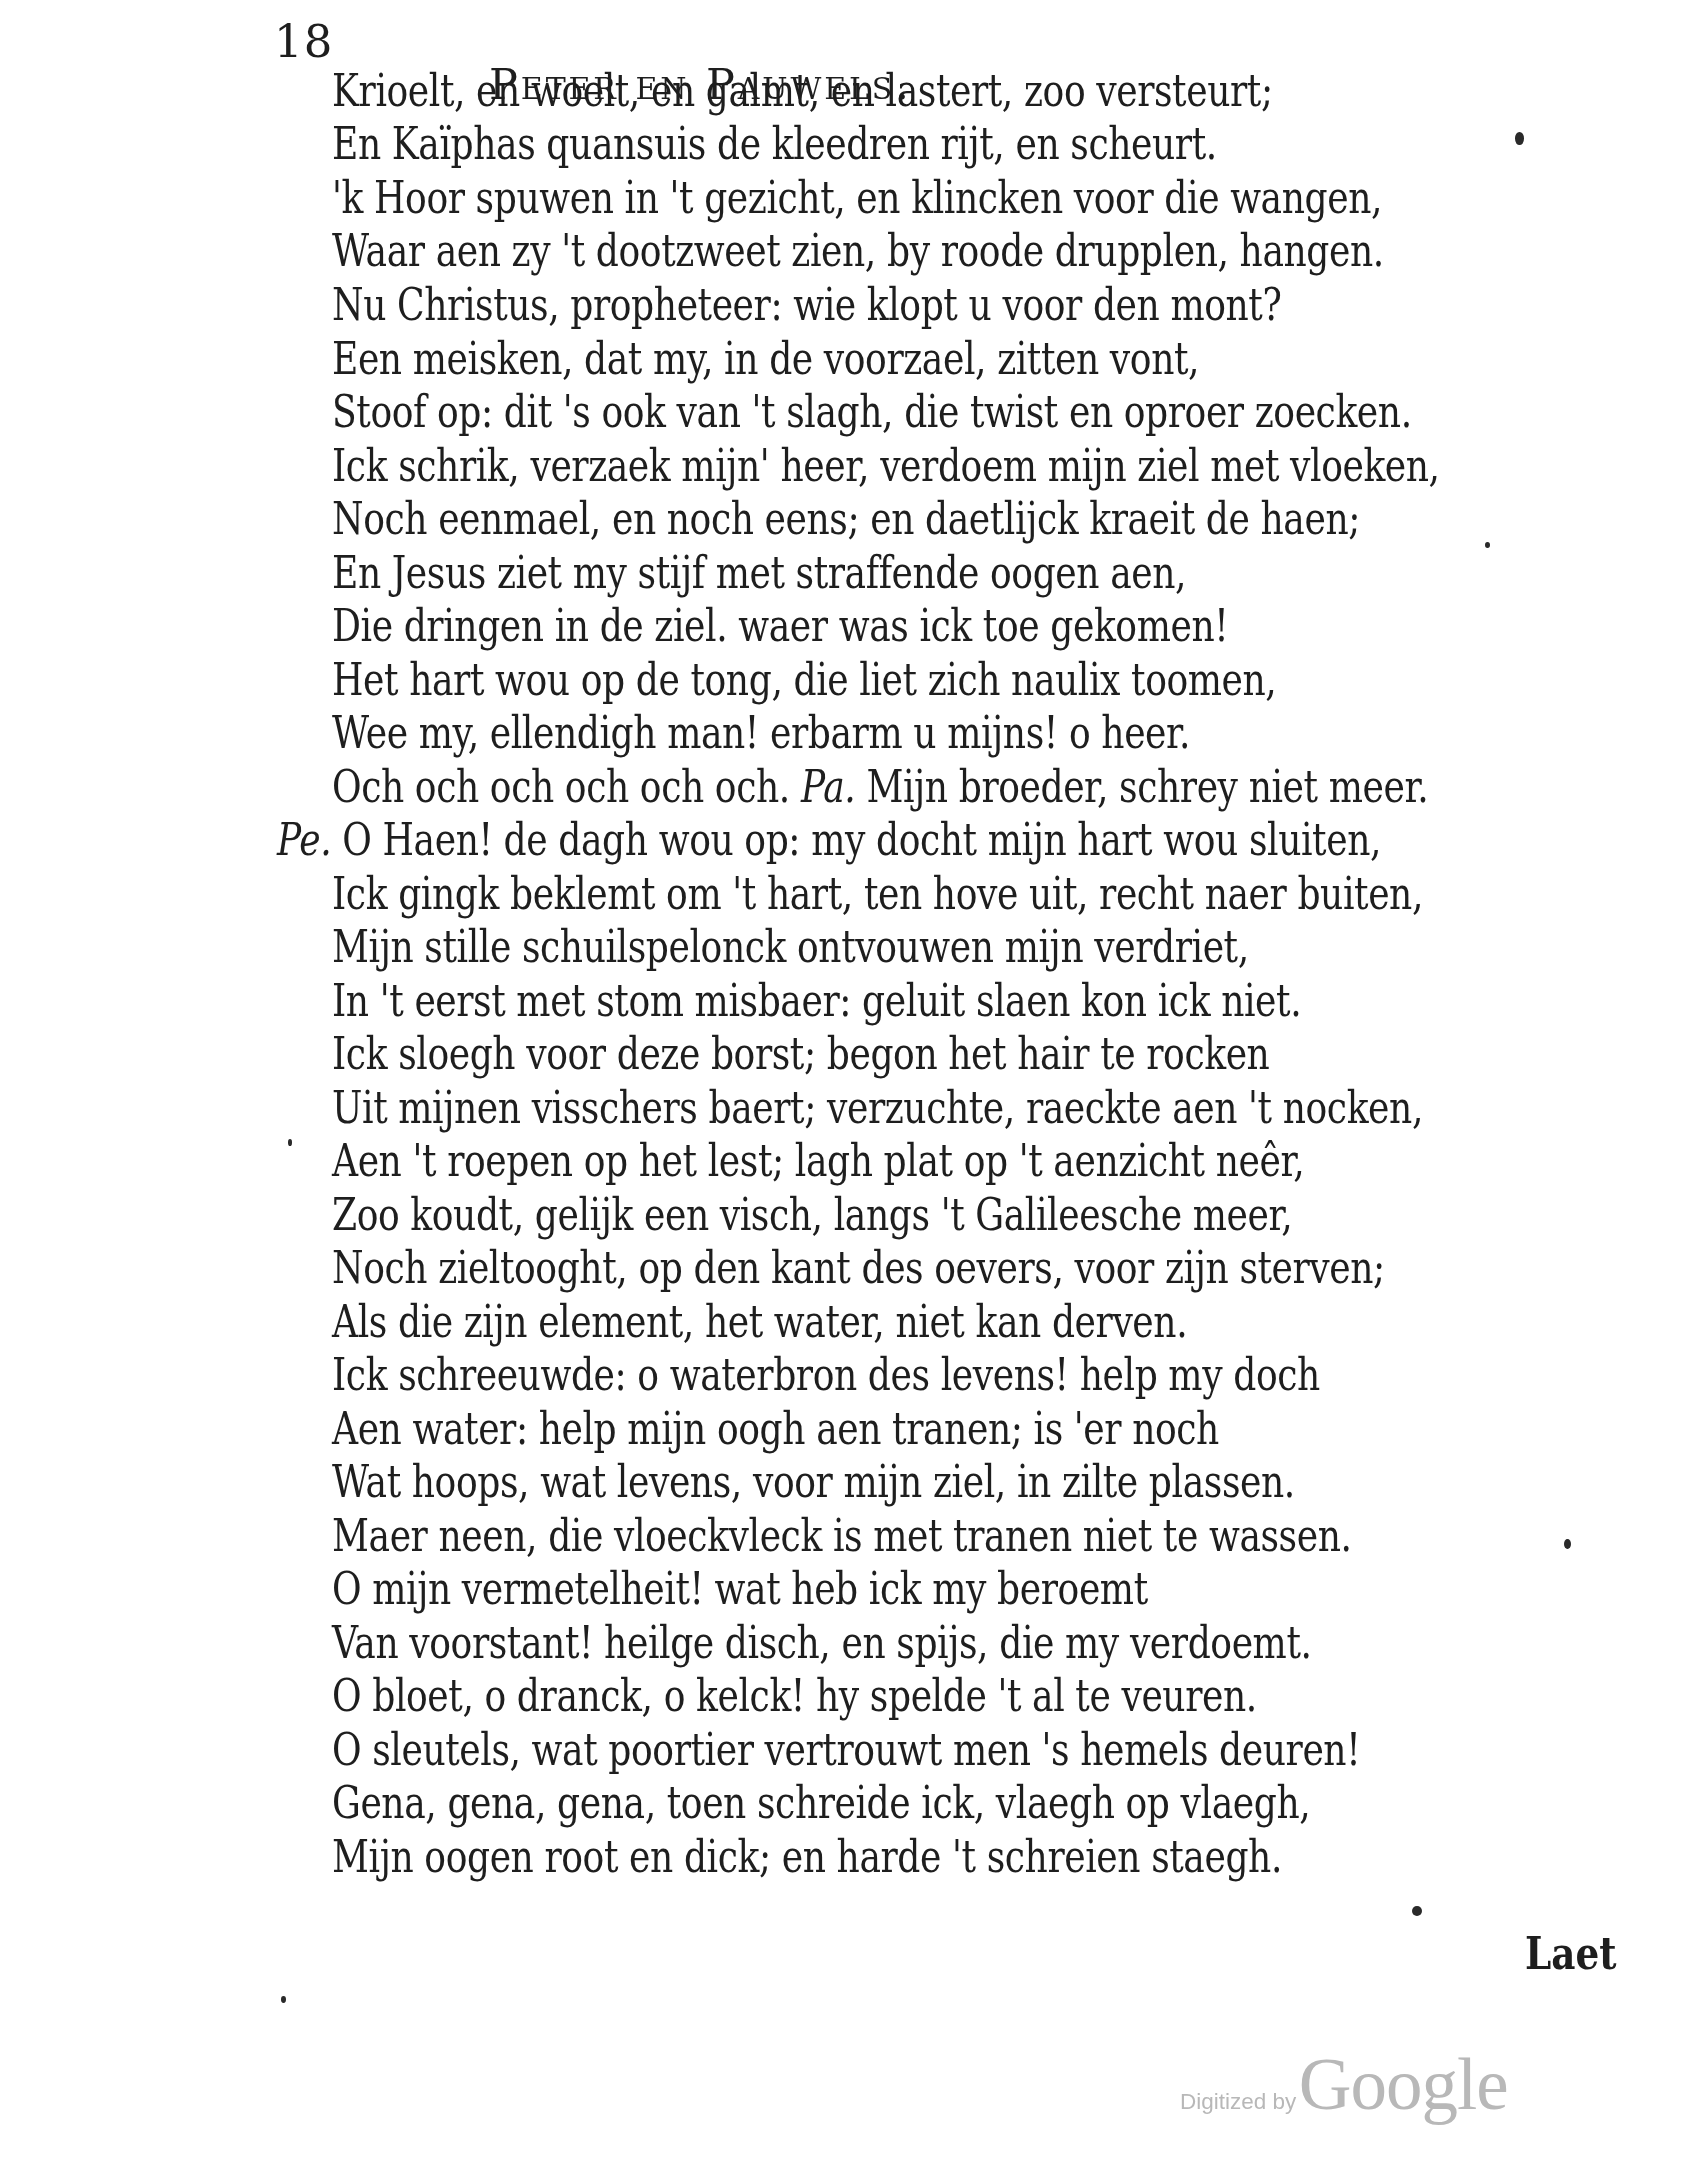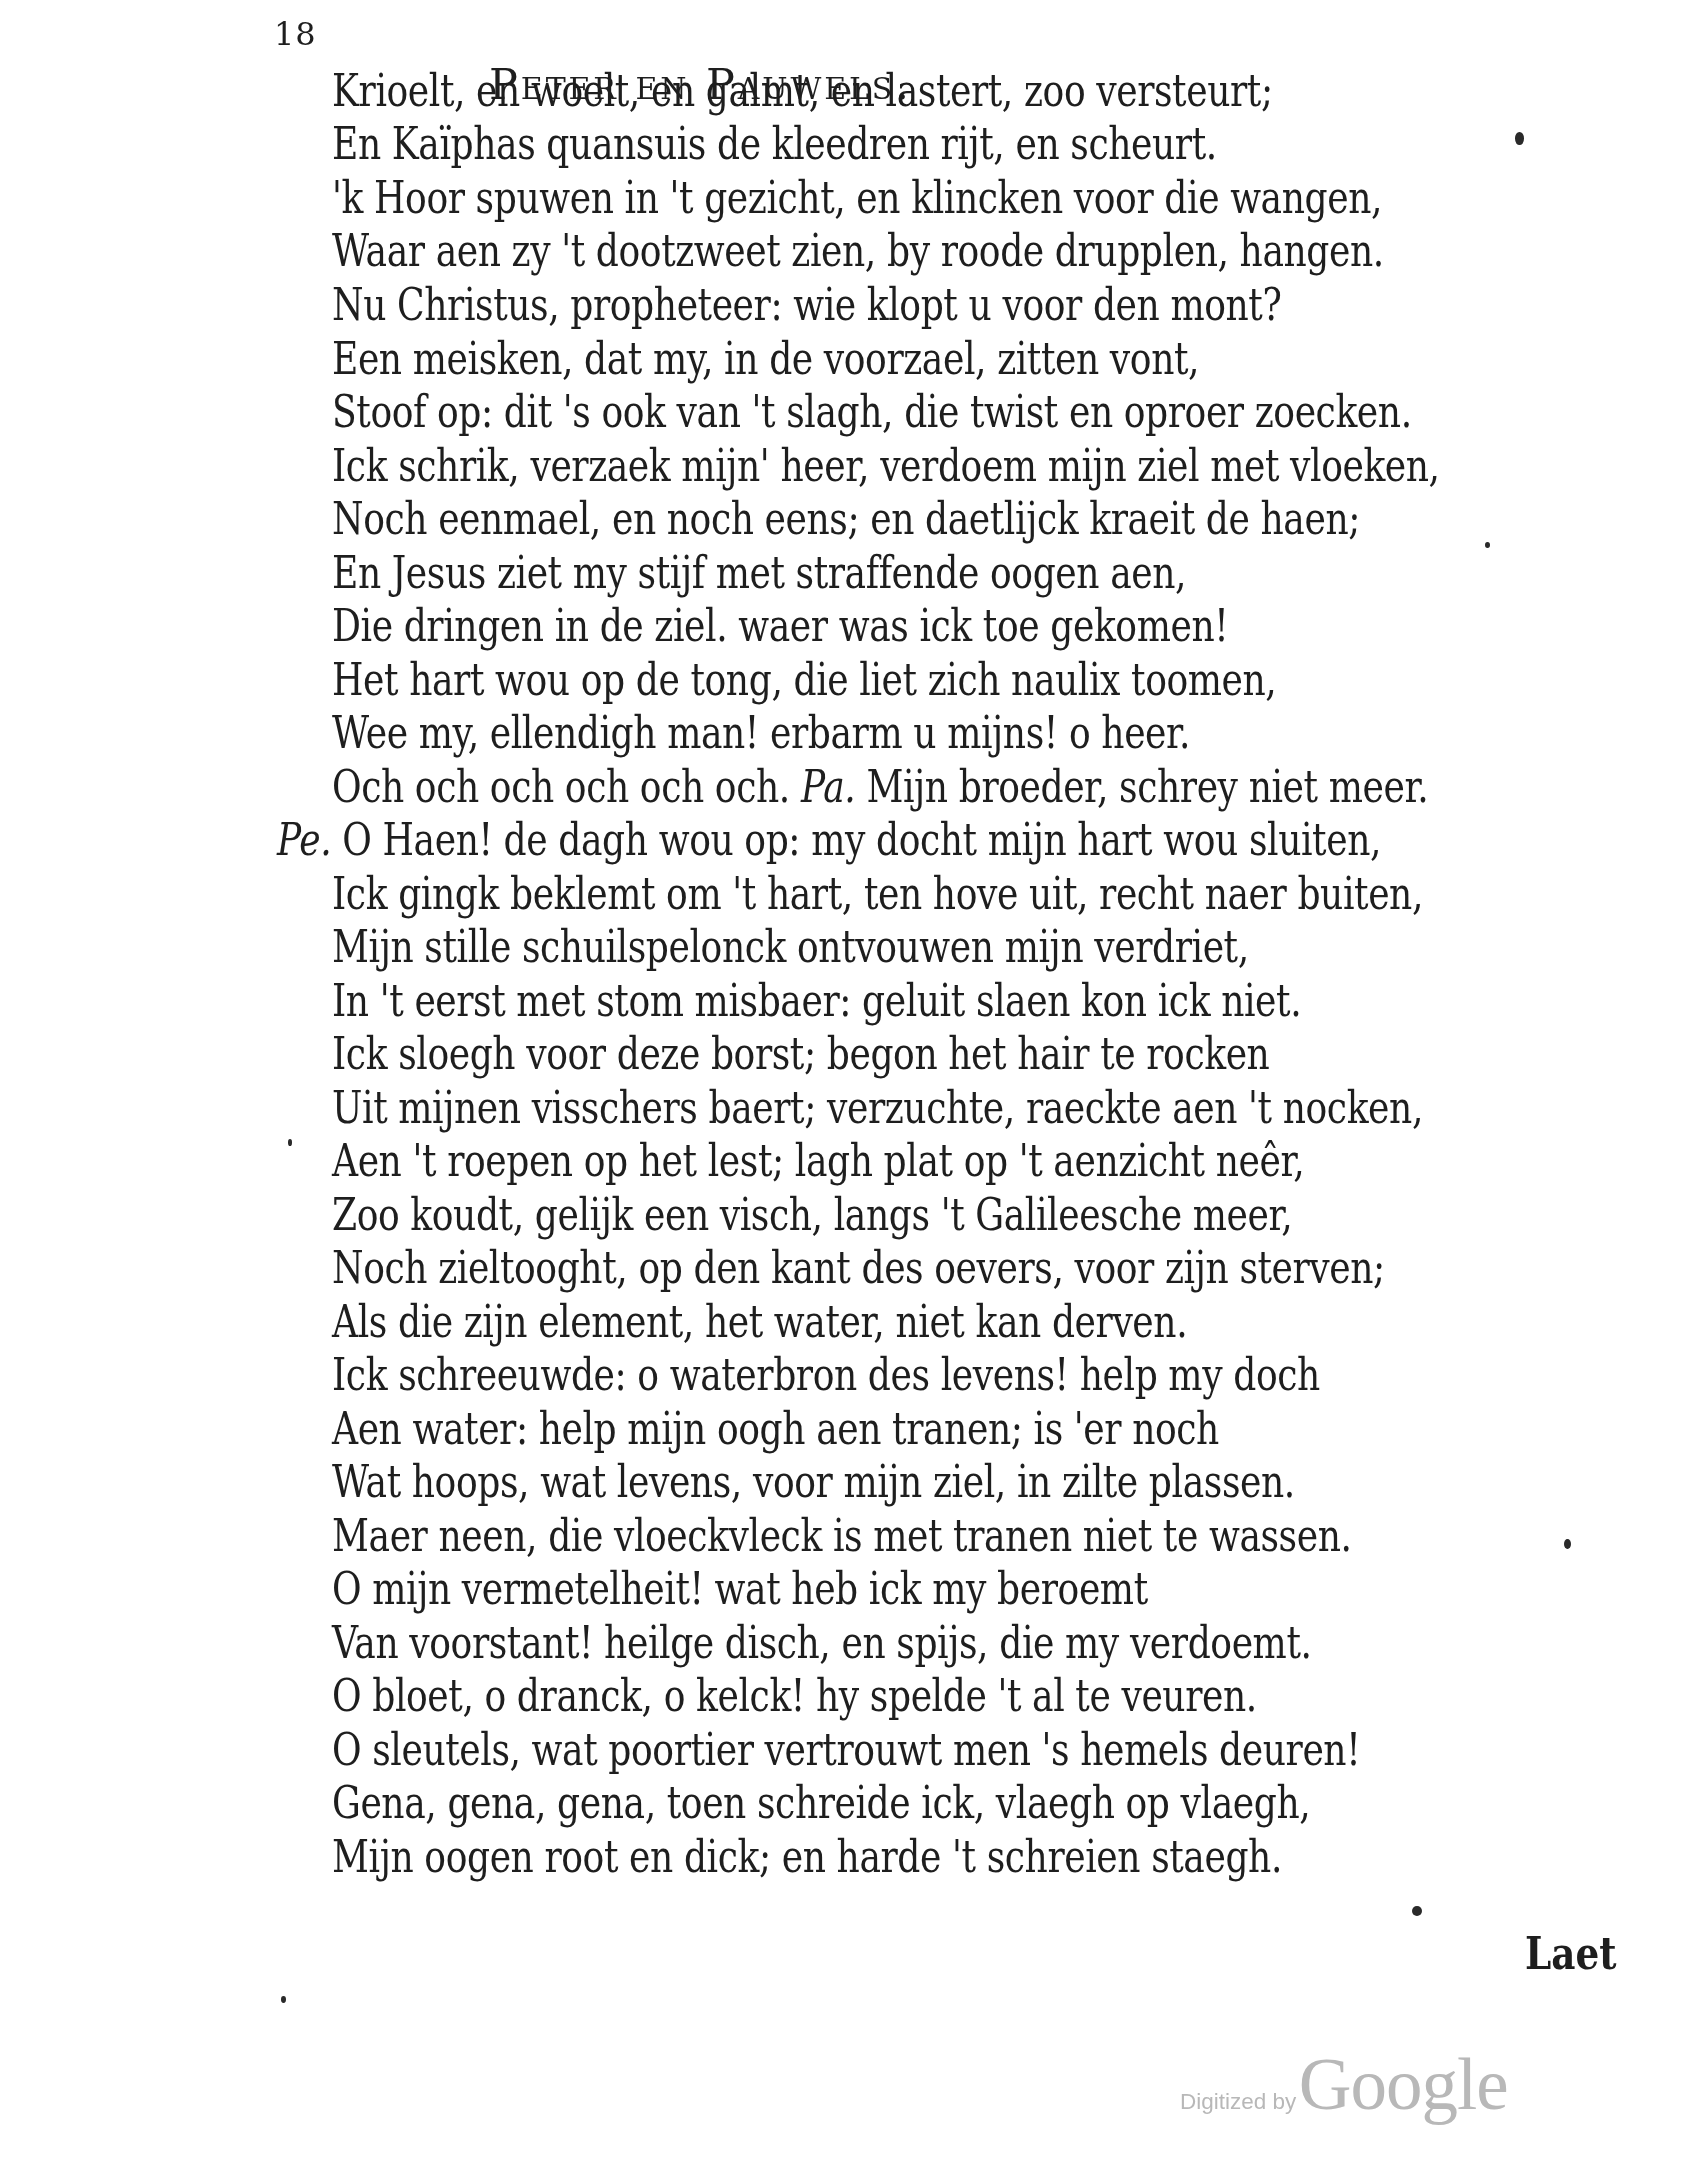--- a/index.html
+++ b/index.html
@@ -1,20 +1,20 @@
 <!DOCTYPE html>
 <html style="font-size:7.8px"><head>
 <meta charset="utf-8">
 <style>
   html, body { margin:0; padding:0; background:#ffffff; }
   body { width:1697px; height:2183px; position:relative; overflow:hidden;
          font-family:"DejaVu Serif", "Liberation Serif", serif; color:#1e1e1e; }
   .page { position:absolute; left:0; top:0; width:1697px; height:2183px; background:#ffffff; }
   .header { position:absolute; top:9.8px; left:274px; width:1368px; height:59px; }
-  .page-number { position:absolute; left:0; top:4.9px; font-size:32px; letter-spacing:1px; }
+  .page-number { position:absolute; left:0; top:4.9px; font-size:45px; letter-spacing:1px; }
   .running-title { position:absolute; left:215px; top:4.9px; font-size:43px; letter-spacing:2.9px; font-variant:small-caps;margin-top:44px; }
   .verse { position:absolute; left:0; top:0; width:100%; }
   .line { position:absolute; white-space:nowrap; font-size:44px; line-height:49px;
           transform:scaleX(0.82); transform-origin:left center; letter-spacing:-0.5px; }
   .speaker { font-style:italic; }
   .catchword { position:absolute; left:1525px; top:1928px; font-size:44px; font-weight:bold;
                transform:scaleX(0.85); transform-origin:left center; }
   .watermark { position:absolute; left:1148px; top:2043px; color:#b8b8b8; white-space:nowrap;margin-left:32px; }
   .watermark .small { font-family:"Liberation Sans", sans-serif; font-size:22.5px; vertical-align:baseline; }
   .watermark .big { font-family:"Liberation Serif", serif; font-size:73px; letter-spacing:-1px; }

